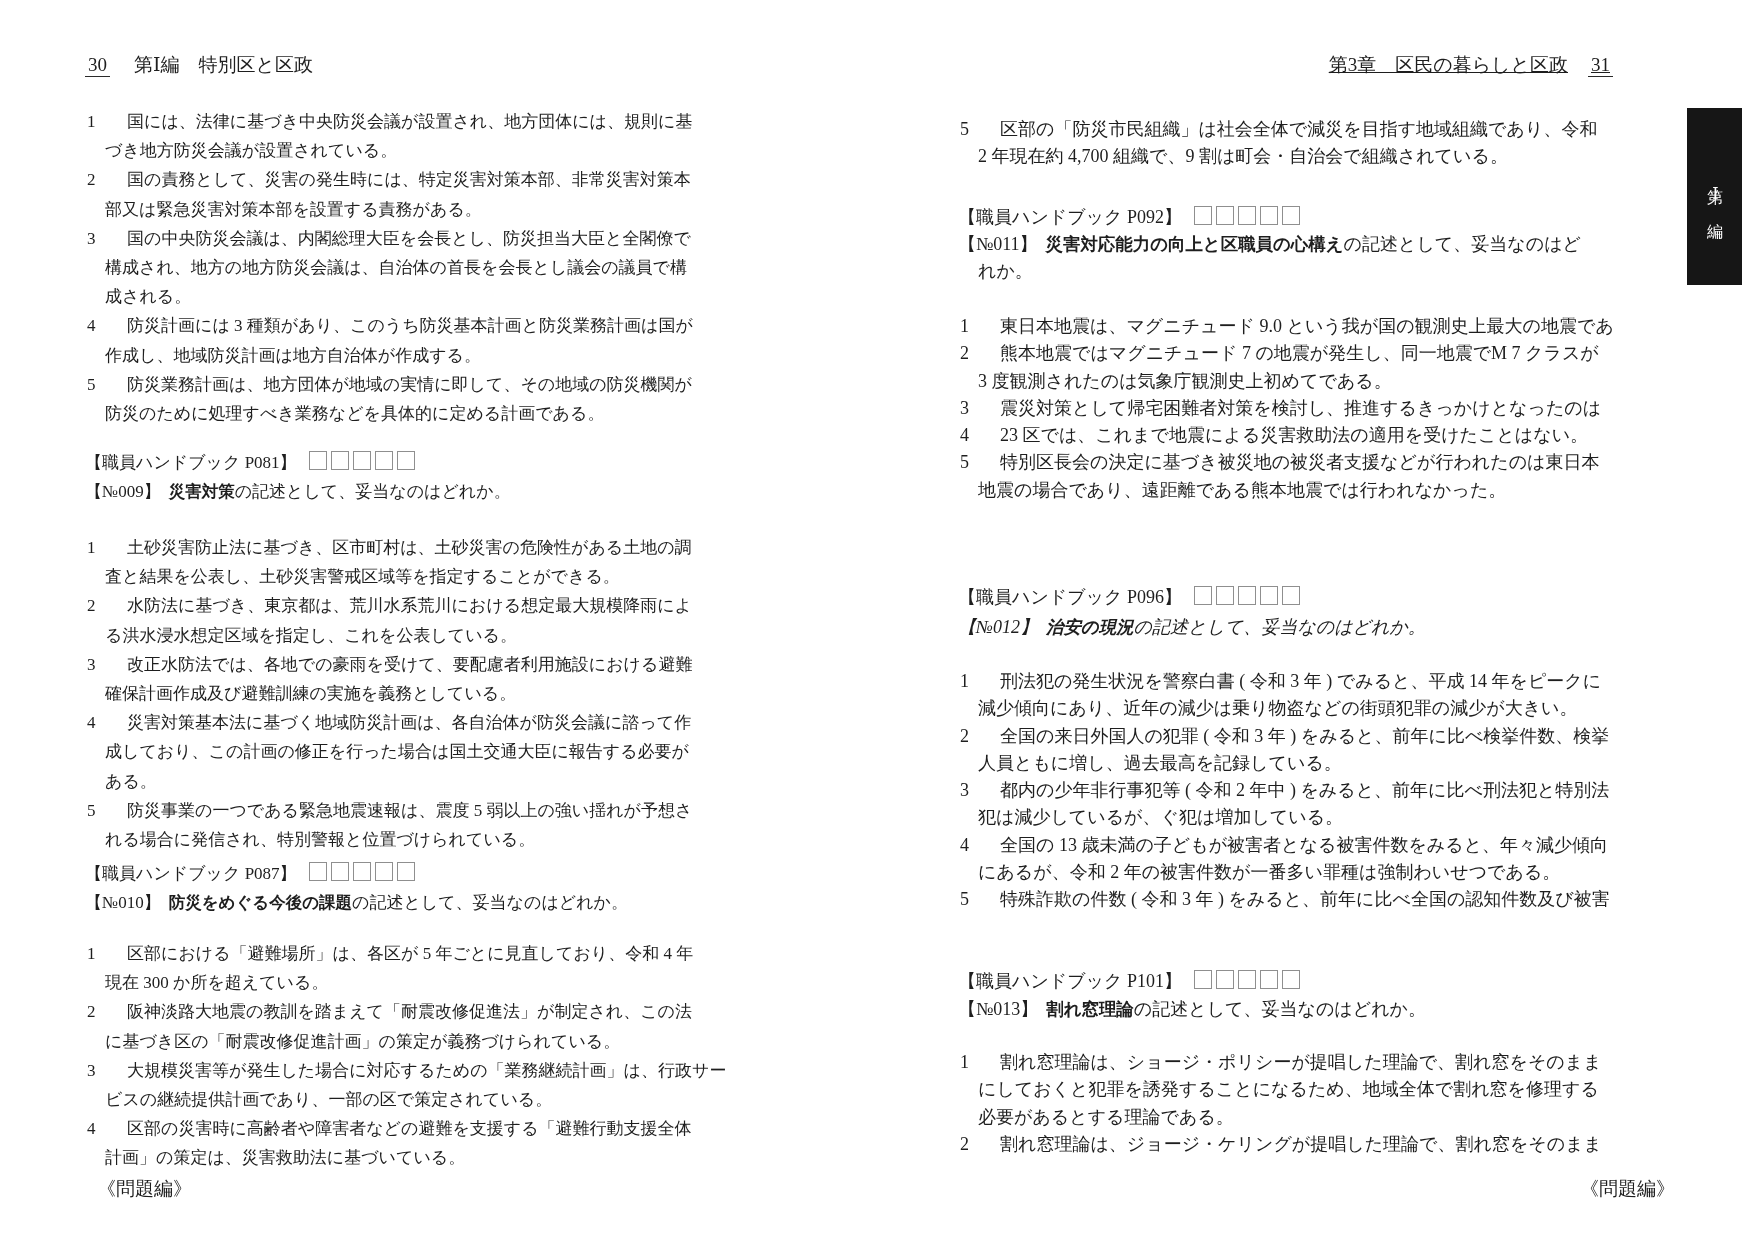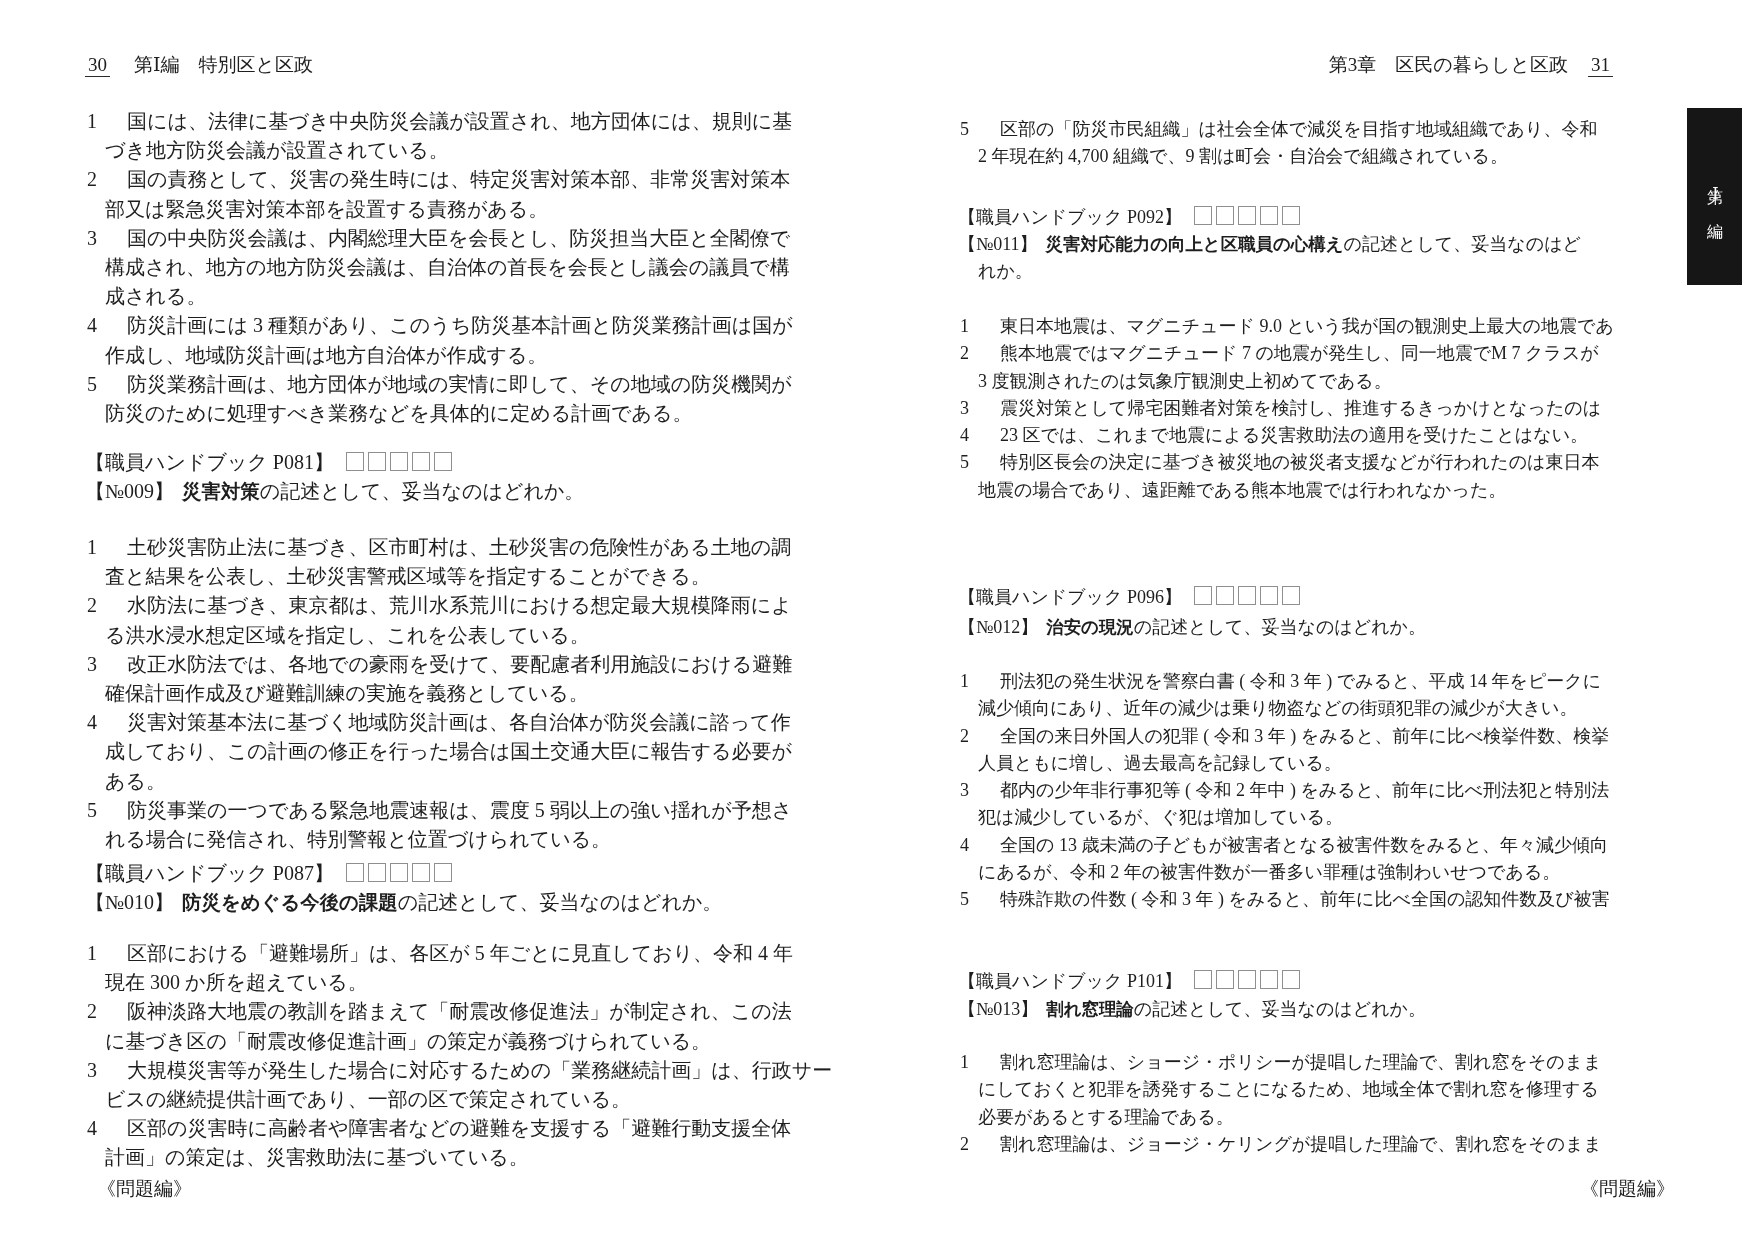--- a/index.html
+++ b/index.html
@@ -9,27 +9,27 @@
     background:#ffffff;
     color:#1e1e1e;
     font-family:"Liberation Serif","DejaVu Serif",serif;
     overflow:hidden;
   }
   .page{position:absolute;top:0;height:1241px;margin-top:16px;}
   #page-left{left:85px;width:716px;}
   #page-right{left:958px;width:655px;}
 
   .header{position:absolute;top:36px;font-size:19px;white-space:nowrap;width:100%;}
-  #header-right{text-align:right;}
+  #header-right{text-align:right;text-decoration:underline;}
   .pagenum{border-bottom:1.2px solid #2a2a2a;padding:0 3px 1px 3px;}
   #header-left .title{margin-left:24px;}
   #header-right .title{margin-right:20px;}
 
   .block{position:absolute;left:0;width:100%;}
-  #page-left .block{font-size:20px;line-height:29.2px;}
+  #page-left .block{font-size:17px;line-height:29.2px;}
   #page-right .block{font-size:18px;line-height:27.3px;}
 
   .line{white-space:nowrap;}
   .opt-num{display:inline-block;width:40px;padding-left:2px;}
   .cont{padding-left:20px;}
 
   .handbook .boxes{display:inline-block;margin-left:8px;}
   .cbox{
     display:inline-block;width:16px;height:17px;
     border:1.5px solid #8f8f8f;background:#fff;
@@ -177,21 +177,21 @@
           <div class="line first"><span class="opt-num">4</span><span class="opt-text">23 区では、これまで地震による災害救助法の適用を受けたことはない。</span></div>
         </div>
         <div class="opt">
           <div class="line first"><span class="opt-num">5</span><span class="opt-text">特別区長会の決定に基づき被災地の被災者支援などが行われたのは東日本</span></div>
           <div class="line cont">地震の場合であり、遠距離である熊本地震では行われなかった。</div>
         </div>
       </div>
       <div class="block handbook" style="top: 568px;">
         <div class="line"><span class="hb-label">【職員ハンドブック P096】</span><span class="boxes"><span class="cbox"></span><span class="cbox"></span><span class="cbox"></span><span class="cbox"></span><span class="cbox"></span></span></div>
       </div>
-      <div class="block question" style="top: 598px;">
+      <div class="block question" style="top: 598px; font-style: italic;">
         <div class="line"><span class="q-label">【№012】</span><span class="q-bold">治安の現況</span><span class="q-rest">の記述として、妥当なのはどれか。</span></div>
       </div>
       <div class="block options" style="top: 652px;">
         <div class="opt">
           <div class="line first"><span class="opt-num">1</span><span class="opt-text">刑法犯の発生状況を警察白書 ( 令和 3 年 ) でみると、平成 14 年をピークに</span></div>
           <div class="line cont">減少傾向にあり、近年の減少は乗り物盗などの街頭犯罪の減少が大きい。</div>
         </div>
         <div class="opt">
           <div class="line first"><span class="opt-num">2</span><span class="opt-text">全国の来日外国人の犯罪 ( 令和 3 年 ) をみると、前年に比べ検挙件数、検挙</span></div>
           <div class="line cont">人員ともに増し、過去最高を記録している。</div>

